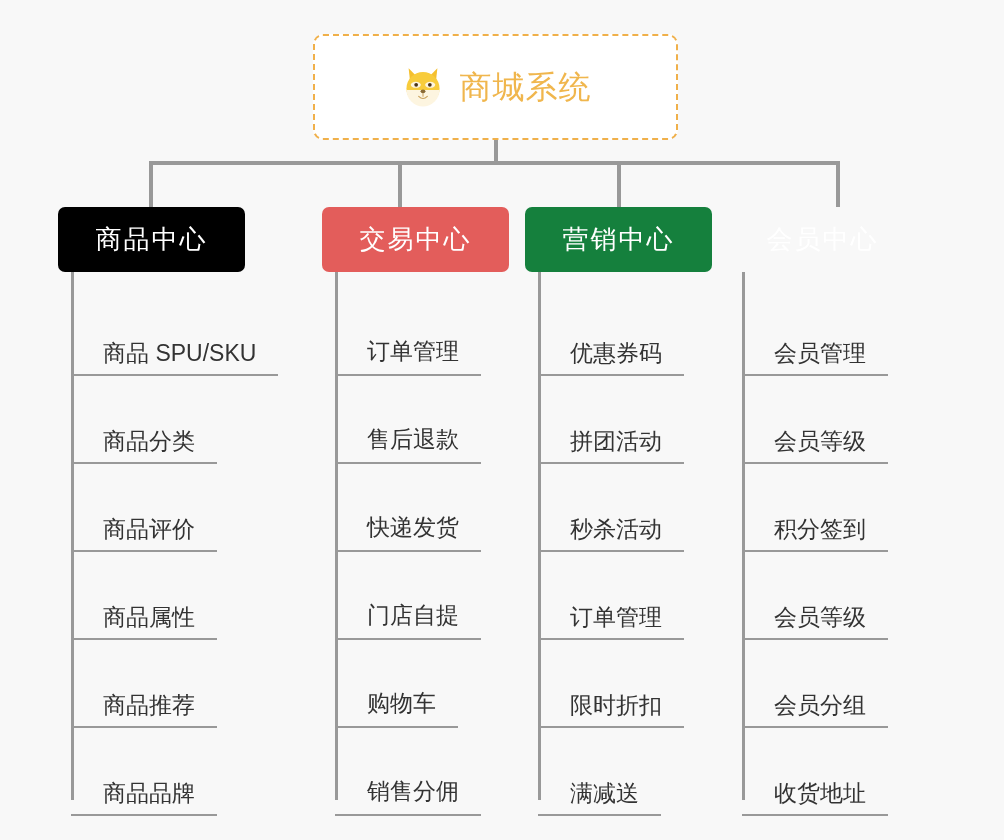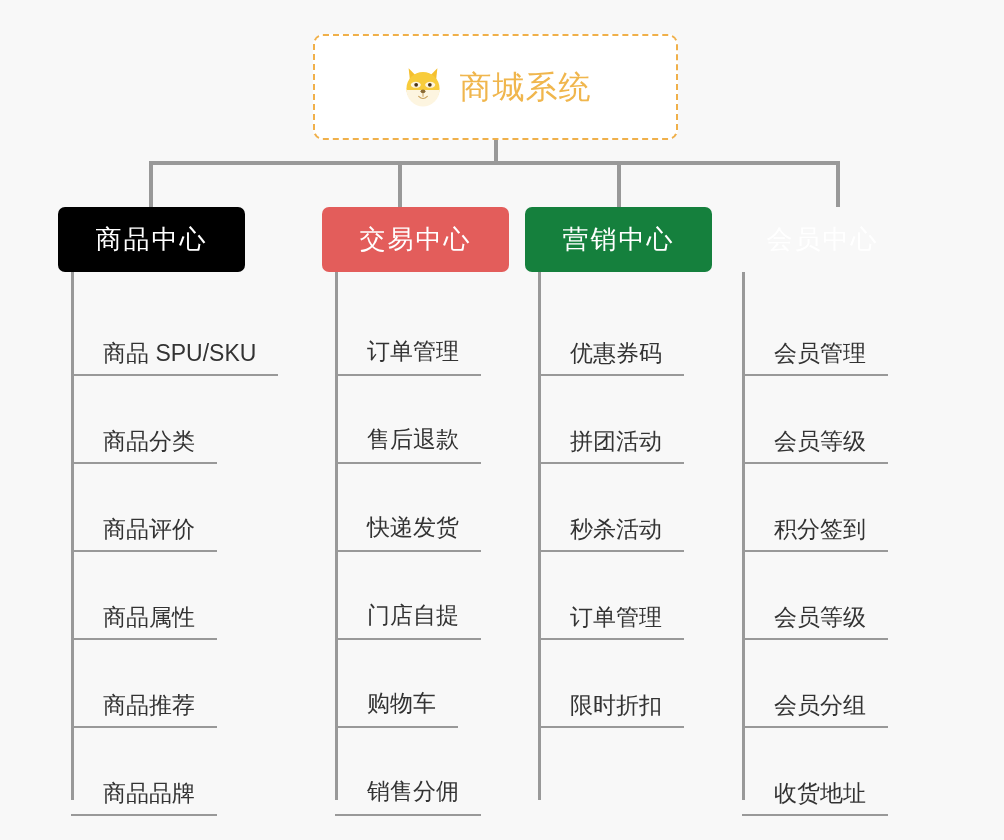--- a/index.html
+++ b/index.html
@@ -201,20 +201,23 @@
       </div>
       <div class="item">
         <span class="item-label">秒杀活动</span>
       </div>
       <div class="item">
         <span class="item-label">订单管理</span>
       </div>
       <div class="item">
         <span class="item-label">限时折扣</span>
       </div>
+      <div class="item">
+        <span class="item-label">满减送</span>
+      </div>
     </div>
   </div>
 
   <div class="column" style="left:729px; width:187px;">
     <div class="cat-header" style="background:#78c council;">
       <span>会员中心</span>
     </div>
     <div class="items">
       <div class="spine" style="height:528px;"></div>
       <div class="item">

